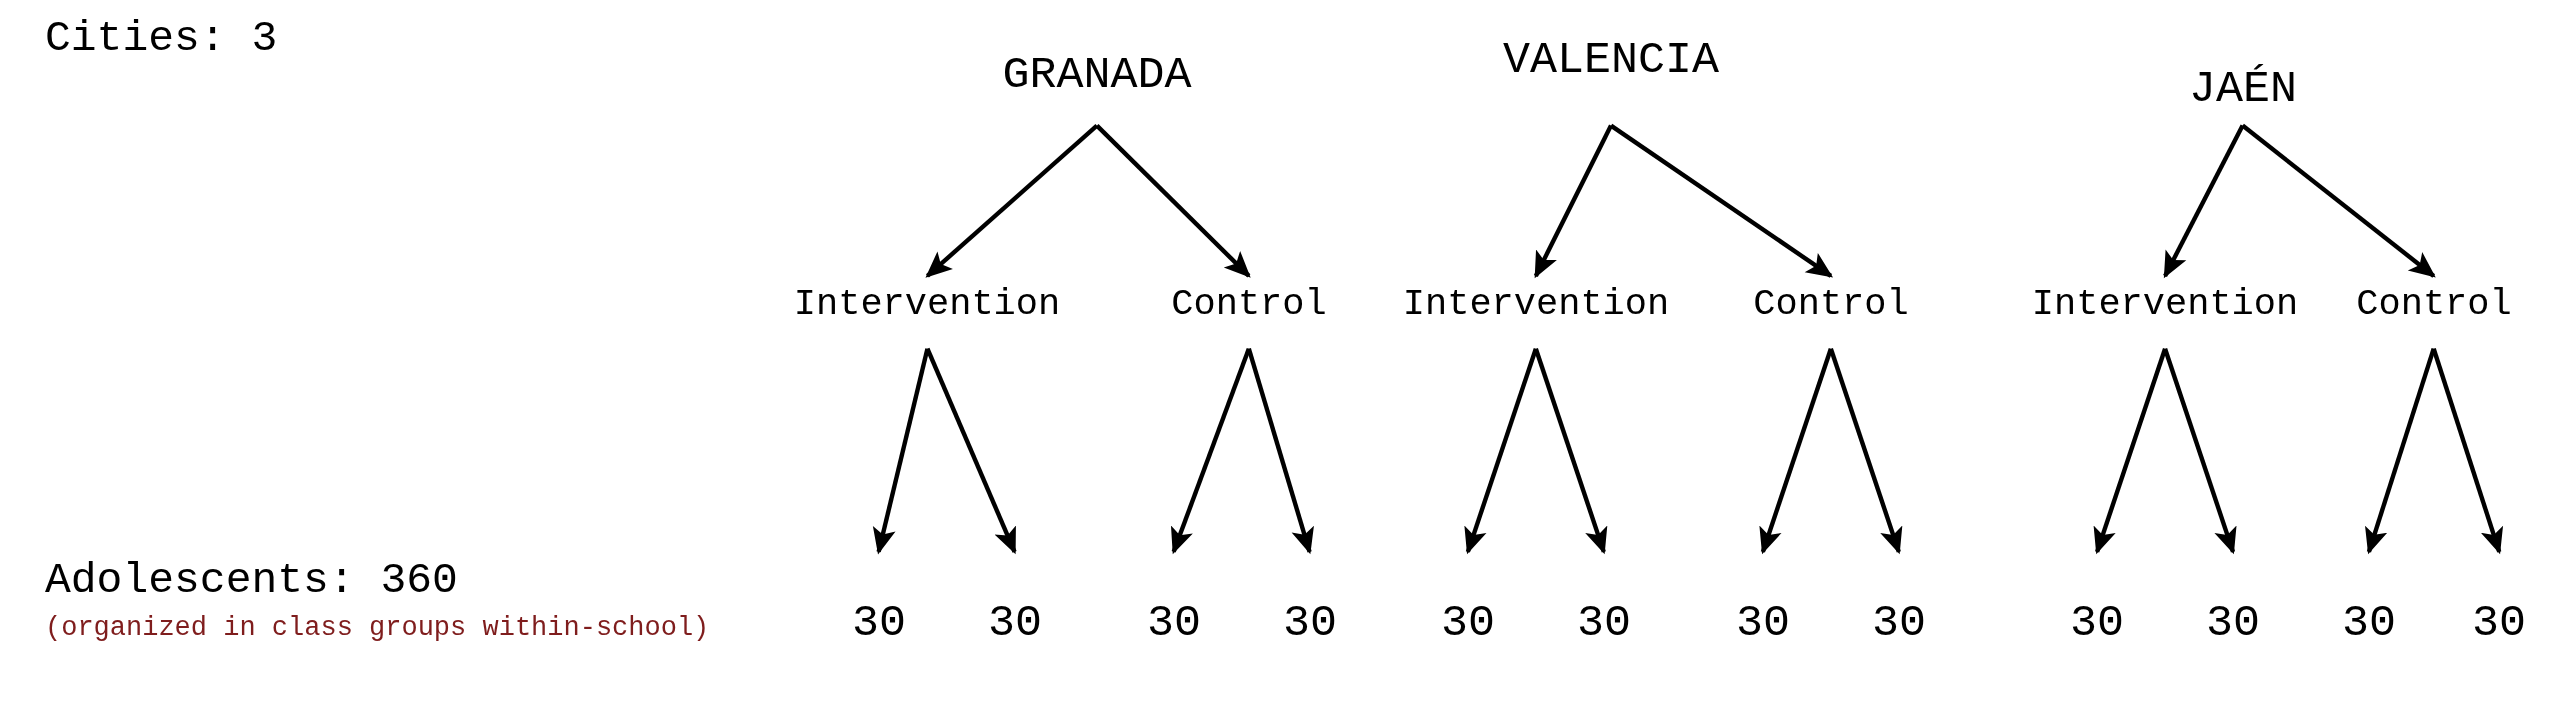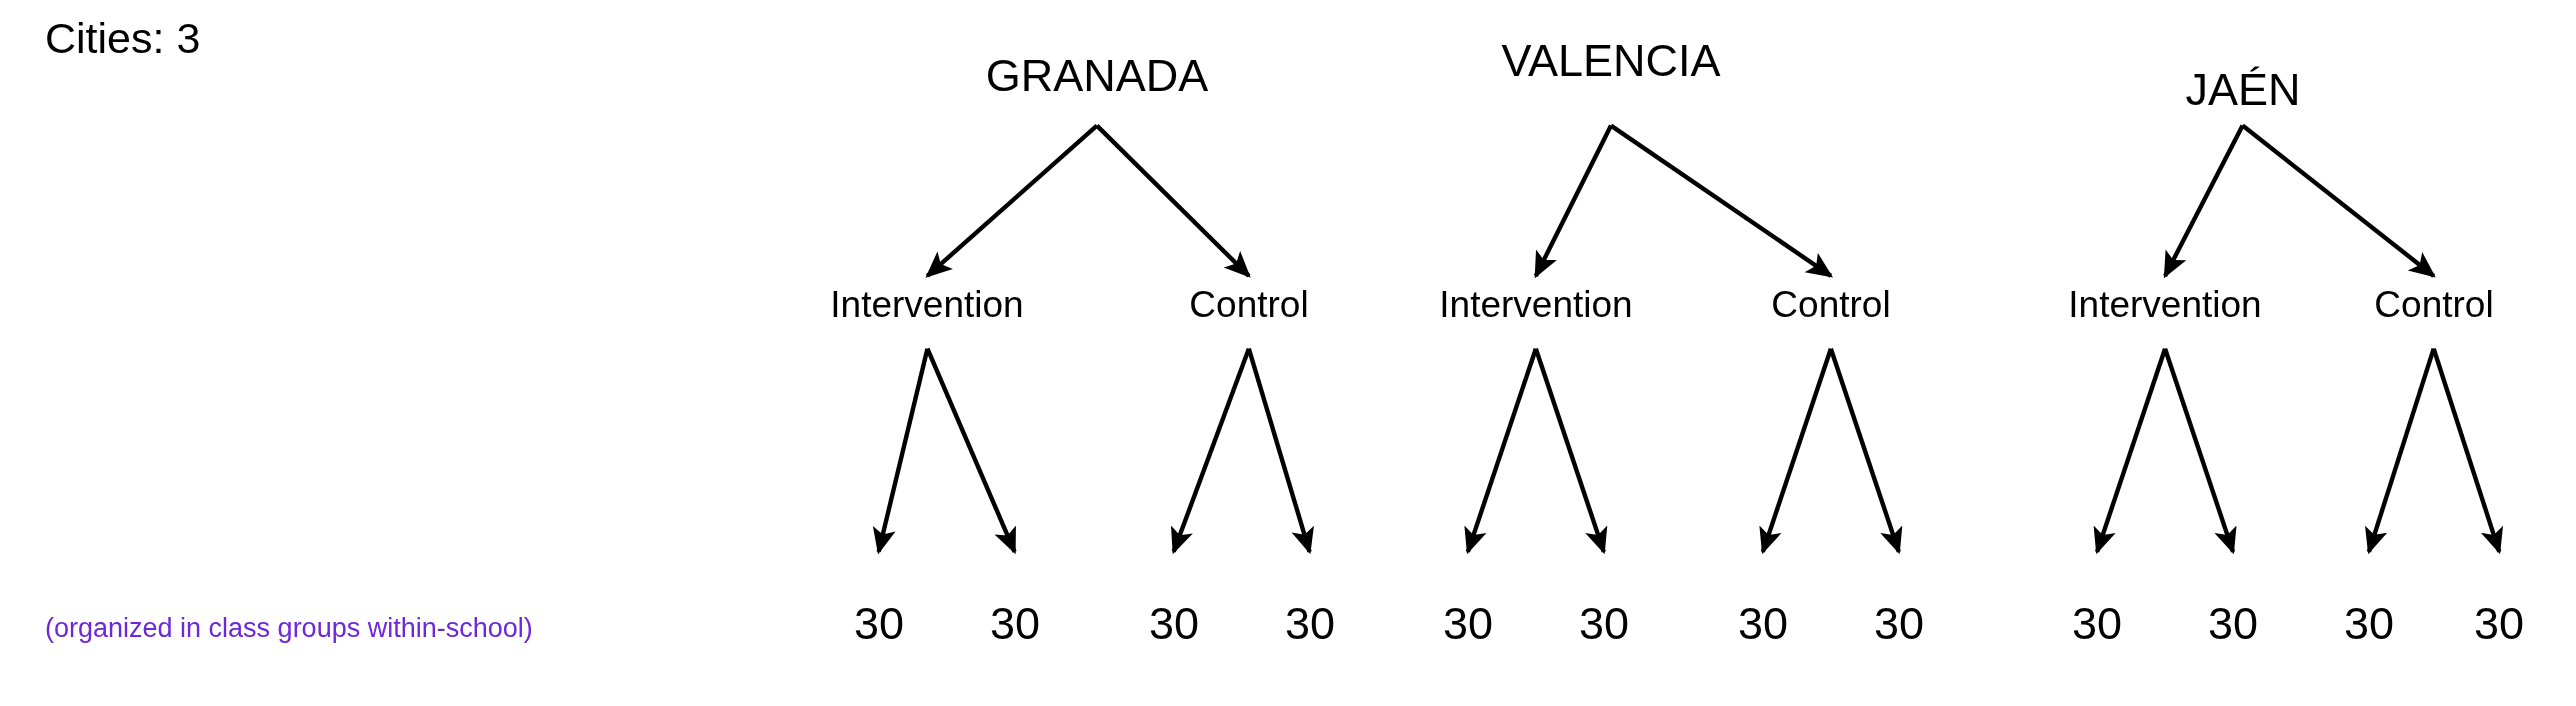--- a/index.html
+++ b/index.html
@@ -7,21 +7,21 @@
     margin: 0;
     padding: 0;
     background: #ffffff;
   }
   #stage {
     position: relative;
     width: 2576px;
     height: 707px;
     background: #ffffff;
     overflow: hidden;
-    font-family: Liberation Sans, sans-serif;
+    font-family: Liberation Mono, monospace;
     color: #000000;
   }
 
   
   .left-label {
     position: absolute;
     left: 45px;
     font-size: 43px;
     line-height: 1.05;
     white-space: nowrap;
@@ -30,21 +30,21 @@
   #label-cities     { top: 16px; }
   #label-schools    { top: 281px; }
   #label-adolescents{ top: 558px; }
   .sub-note {
     position: absolute;
     left: 45px;
     top: 614px;
     font-size: 27px;
     line-height: 1.1;
     white-space: nowrap;
-    color: #6d28d9;
+    color: #7f1d1d;
   }
 
   
   .city-title {
     position: absolute;
     font-size: 45px;
     line-height: 1;
     white-space: nowrap;
     transform: translateX(-50%);
     text-align: left;
@@ -80,20 +80,21 @@
   svg#edges line { stroke: #000000; stroke-width: 5.5; }
 </style>
 </head>
 <body>
 
 <div id="stage">
 
   <div class="left-label" id="label-cities">Cities: 3</div>
 
 
+  <div class="left-label" id="label-adolescents">Adolescents: 360</div>
 
   <div class="sub-note">(organized in class groups within-school)</div>
 
   <svg id="edges" viewBox="0 0 3222 884" preserveAspectRatio="none" aria-hidden="true">
     <defs>
       <marker id="arrowhead" markerWidth="7" markerHeight="7" refX="5.4" refY="3" orient="auto" markerUnits="strokeWidth">
         <path d="M0,0.35 L6,3 L0,5.65 L1.35,3 Z" fill="#000000"></path>
       </marker>
     </defs>
     <g id="edge-group">

